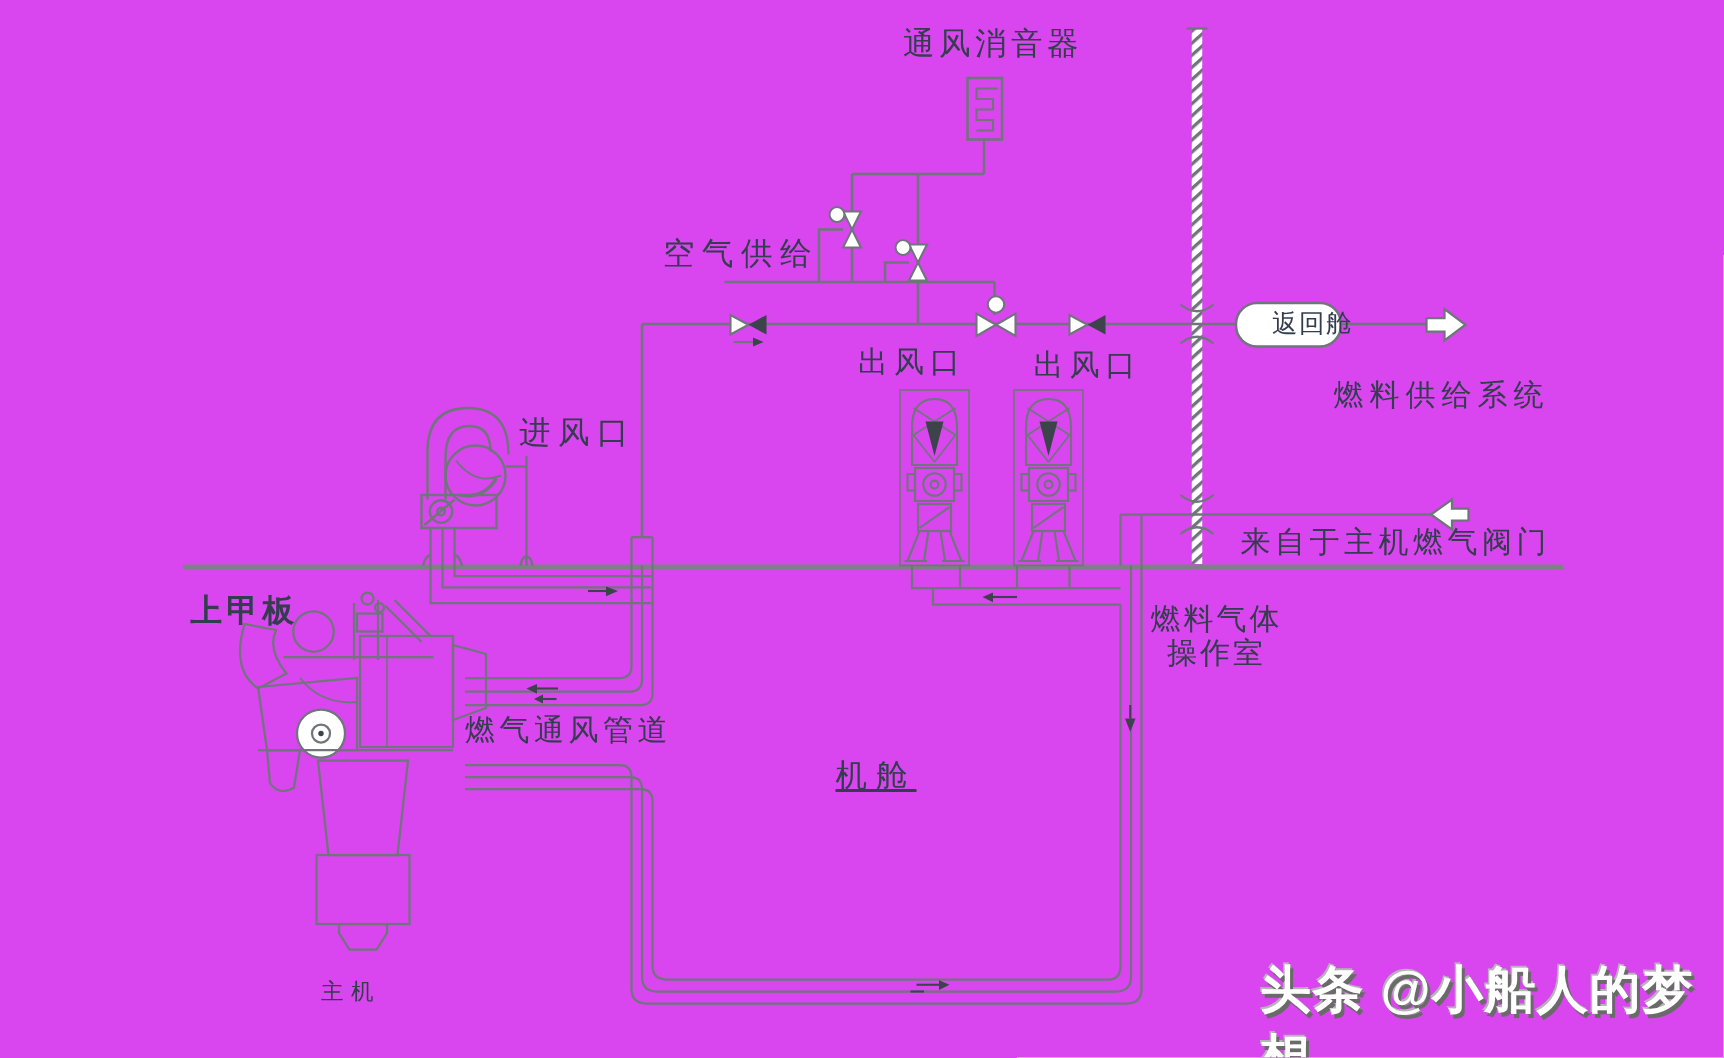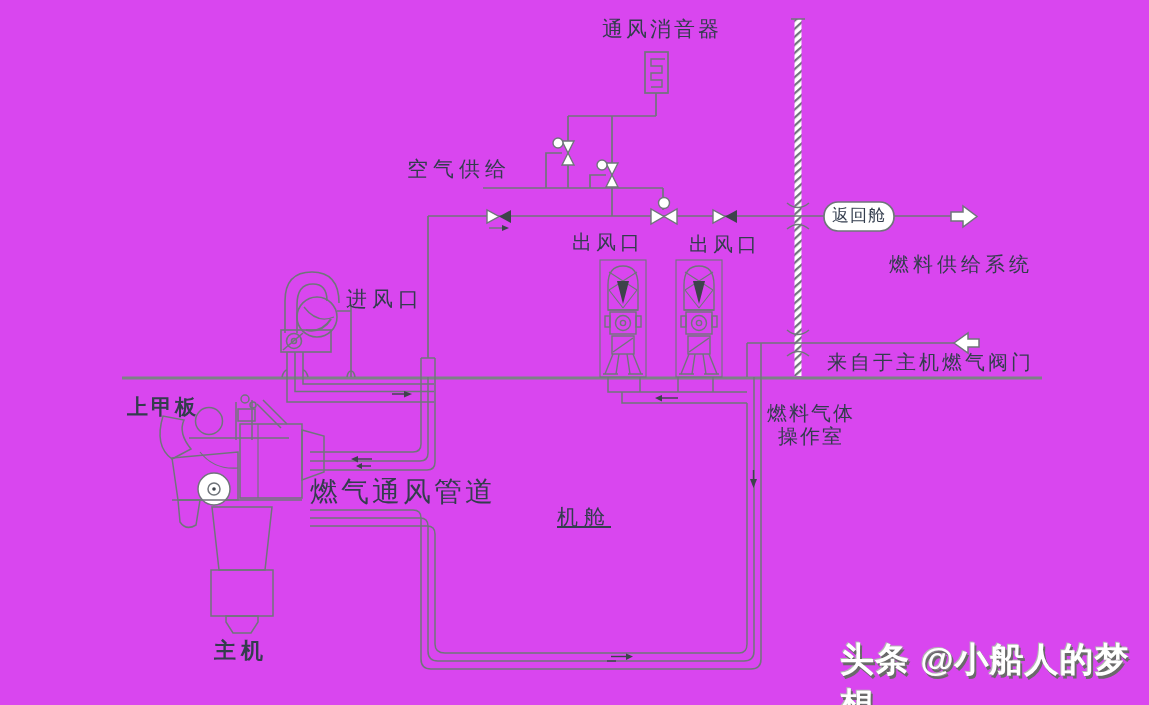--- a/index.html
+++ b/index.html
@@ -251,42 +251,42 @@
     <path d="M 178,500 L 200,500 L 196,525 Q 186,531 180,522 Z"></path>
 
     <polygon points="212,507 272,507 265,570 219,570"></polygon>
     <rect x="211" y="570" width="62" height="46"></rect>
     <path d="M 226,616 H 258 V 622 L 251,633 H 233 L 226,622 Z"></path>
   </g>
 </svg>
 
 <div class="lbl center" style="left:592px;top:17px;width:140px;font-size:21px;letter-spacing:3px;">通风消音器</div>
 
-<div class="lbl" style="left:407px;top:157px;font-size:21px;letter-spacing:5px;">空气供给</div>
+<div class="lbl" style="left:442px;top:157px;font-size:21px;letter-spacing:5px;">空气供给</div>
 
 <div class="lbl" style="left:572px;top:231px;font-size:20px;letter-spacing:4px;">出风口</div>
 
 <div class="lbl" style="left:689px;top:233px;font-size:20px;letter-spacing:4px;">出风口</div>
 
-<div class="lbl" style="left:346px;top:276px;font-size:21px;letter-spacing:5px;margin-top:11px;">进风口</div>
-
-<div class="lbl center" style="left:826px;top:206px;width:66px;font-size:17px;letter-spacing:1px;">返回舱</div>
+<div class="lbl" style="left:346px;top:276px;font-size:21px;letter-spacing:5px;">进风口</div>
+
+<div class="lbl center" style="left:826px;top:206px;width:66px;font-size:17px;letter-spacing:1px;padding-left:16px;">返回舱</div>
 
 <div class="lbl" style="left:827px;top:351px;font-size:20px;letter-spacing:3px;">来自于主机燃气阀门</div>
 
 <div class="lbl" style="left:889px;top:253px;font-size:20px;letter-spacing:4px;">燃料供给系统</div>
 
 <div class="lbl center" style="left:756px;top:402px;width:110px;font-size:20px;letter-spacing:2px;">
   <div>燃料气体</div>
   <div>操作室</div>
 </div>
 
 <div class="lbl" style="left:127px;top:395px;font-size:21px;letter-spacing:3px;font-weight:bold;">上甲板</div>
 
-<div class="lbl" style="left:310px;top:476px;font-size:28px;letter-spacing:3px;text-align:center;">燃气通风管道</div>
+<div class="lbl" style="left:310px;top:476px;font-size:20px;letter-spacing:3px;text-align:center;">燃气通风管道</div>
 
 <div class="lbl" style="left:557px;top:505px;font-size:21px;letter-spacing:6px;text-decoration:underline;">机舱</div>
 
-<div class="lbl" style="left:214px;top:638px;font-size:22px;letter-spacing:5px;font-weight:bold;">主机</div>
+<div class="lbl" style="left:214px;top:654px;font-size:15px;letter-spacing:5px;">主机</div>
 
 <div class="watermark">头条 @小船人的梦想</div>
 
 </div>
 
 </body></html>

